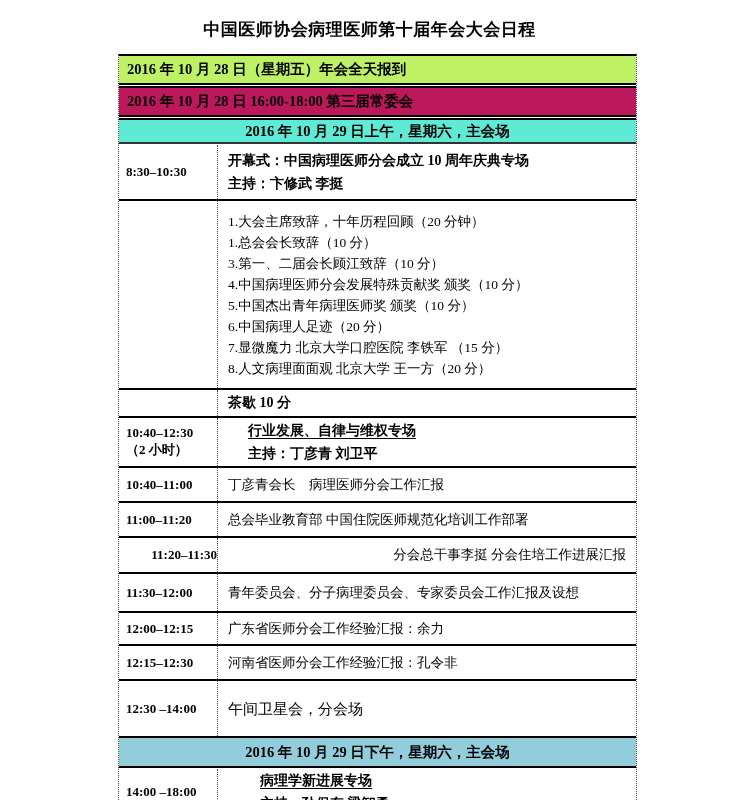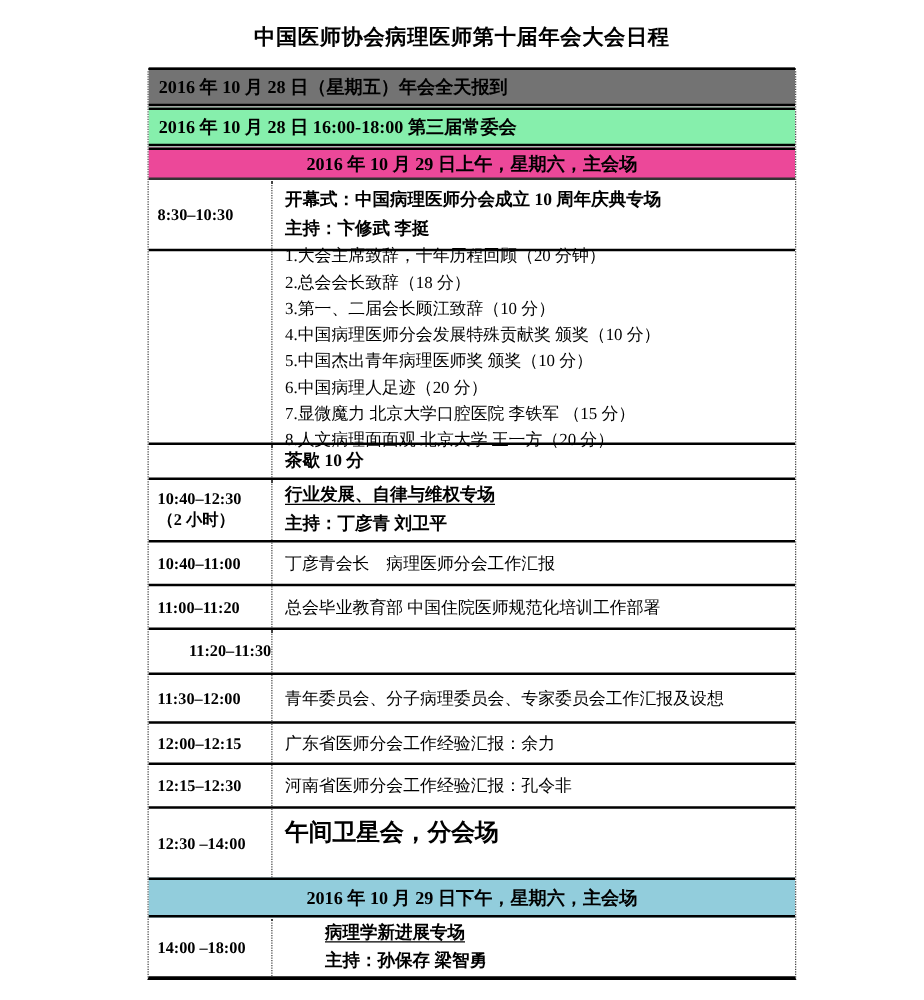--- a/index.html
+++ b/index.html
@@ -74,64 +74,64 @@
     font-size: 14px;
     line-height: 1.65;
   }
   .session-title.underlined { text-decoration: underline; text-underline-offset: 3px; }
   .session-chair {
     font-weight: bold;
     font-size: 14px;
     line-height: 1.65;
   }
   .row.opening   { height: 54px; }
-  .row.items-row { height: 155px; justify-content: center; }
+  .row.items-row { height: 189px; justify-content: center; }
   .item-line { line-height: 21px; font-size: 13.5px; }
   .row.tea   { height: 28px; }
   .row.tea .content-cell { font-weight: bold; font-size: 14px; }
-  .row.session2 { height: 50px; }
+  .row.session2 { height: 50px; gap: 20px; }
   .row.talk .content-cell { justify-content: center; }
   .row.t1 { height: 35px; }
   .row.t2 { height: 35px; }
   .row.t3 { height: 36px; text-align: right; }
   .row.t4 { height: 39px; }
   .row.t5 { height: 33px; }
   .row.t6 { height: 35px; }
   .row.lunch { height: 57px; }
-  .row.lunch .content-cell { justify-content: flex-start; padding-top: 6px; font-weight: bold; font-size: 19px; }
+  .row.lunch .content-cell { justify-content: flex-start; padding-top: 19px; font-weight: normal; font-size: 15px; }
   .row.session3 { height: 46px; border-top: none; gap: 32px; }
 </style>
 </head>
 <body>
 
 <div class="page-title">中国医师协会病理医师第十届年会大会日程</div>
 
 <div class="sched-table">
 
-  <div class="banner left blue" style="background: #737373;">2016 年  10 月 28 日（星期五）年会全天报到</div>
-
-  <div class="banner left blue" style="background: #86efac;">2016 年  10 月 28 日 16:00-18:00 第三届常委会</div>
-
-  <div class="banner center blue b3" style="background: #ec4899;">2016 年 10 月 29 日上午，星期六，主会场</div>
+  <div class="banner left blue" style="background: #bef264;">2016 年  10 月 28 日（星期五）年会全天报到</div>
+
+  <div class="banner left blue" style="background: #be185d;">2016 年  10 月 28 日 16:00-18:00 第三届常委会</div>
+
+  <div class="banner center blue b3" style="background: #5eead4;">2016 年 10 月 29 日上午，星期六，主会场</div>
 
   <div class="row opening no-top">
     <div class="time-cell">
       <span>8:30–10:30</span>
     </div>
     <div class="content-cell">
       <div class="session-title">开幕式：中国病理医师分会成立 10 周年庆典专场</div>
       <div class="session-chair">主持：卞修武 李挺</div>
     </div>
   </div>
 
   <div class="row items-row">
     <div class="time-cell"></div>
     <div class="content-cell">
       <div class="item-line">1.大会主席致辞，十年历程回顾（20 分钟）</div>
-      <div class="item-line">2.总会会长致辞（18 分）</div>
+      <div class="item-line">1.总会会长致辞（10 分）</div>
       <div class="item-line">3.第一、二届会长顾江致辞（10 分）</div>
       <div class="item-line">4.中国病理医师分会发展特殊贡献奖 颁奖（10 分）</div>
       <div class="item-line">5.中国杰出青年病理医师奖 颁奖（10 分）</div>
       <div class="item-line">6.中国病理人足迹（20 分）</div>
       <div class="item-line">7.显微魔力 北京大学口腔医院 李铁军 （15 分）</div>
       <div class="item-line">8.人文病理面面观 北京大学 王一方（20 分）</div>
     </div>
   </div>
 
   <div class="row tea">
@@ -161,20 +161,21 @@
     <div class="time-cell">
       <span>11:00–11:20</span>
     </div>
     <div class="content-cell">总会毕业教育部 中国住院医师规范化培训工作部署</div>
   </div>
 
   <div class="row talk t3">
     <div class="time-cell">
       <span>11:20–11:30</span>
     </div>
+    <div class="content-cell">分会总干事李挺 分会住培工作进展汇报</div>
   </div>
 
   <div class="row talk t4">
     <div class="time-cell">
       <span>11:30–12:00</span>
     </div>
     <div class="content-cell">青年委员会、分子病理委员会、专家委员会工作汇报及设想</div>
   </div>
 
   <div class="row talk t5">

